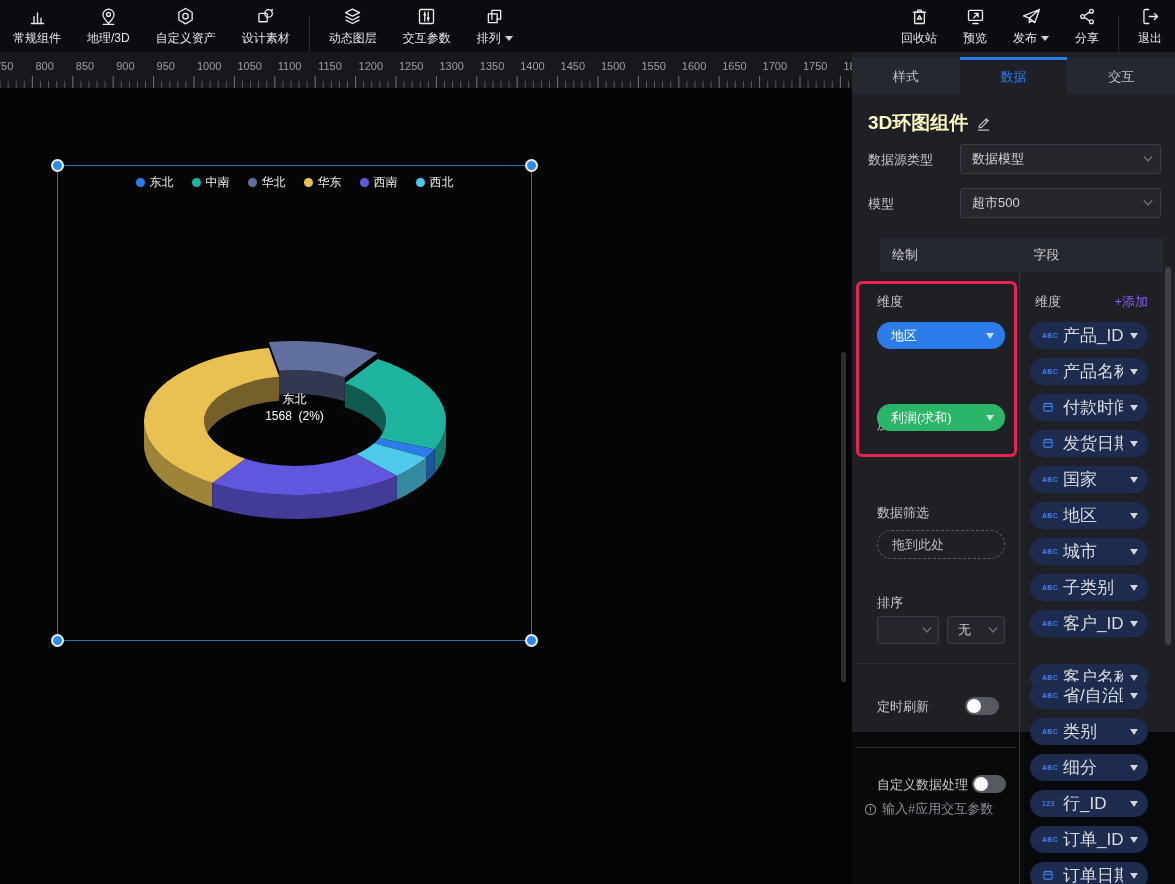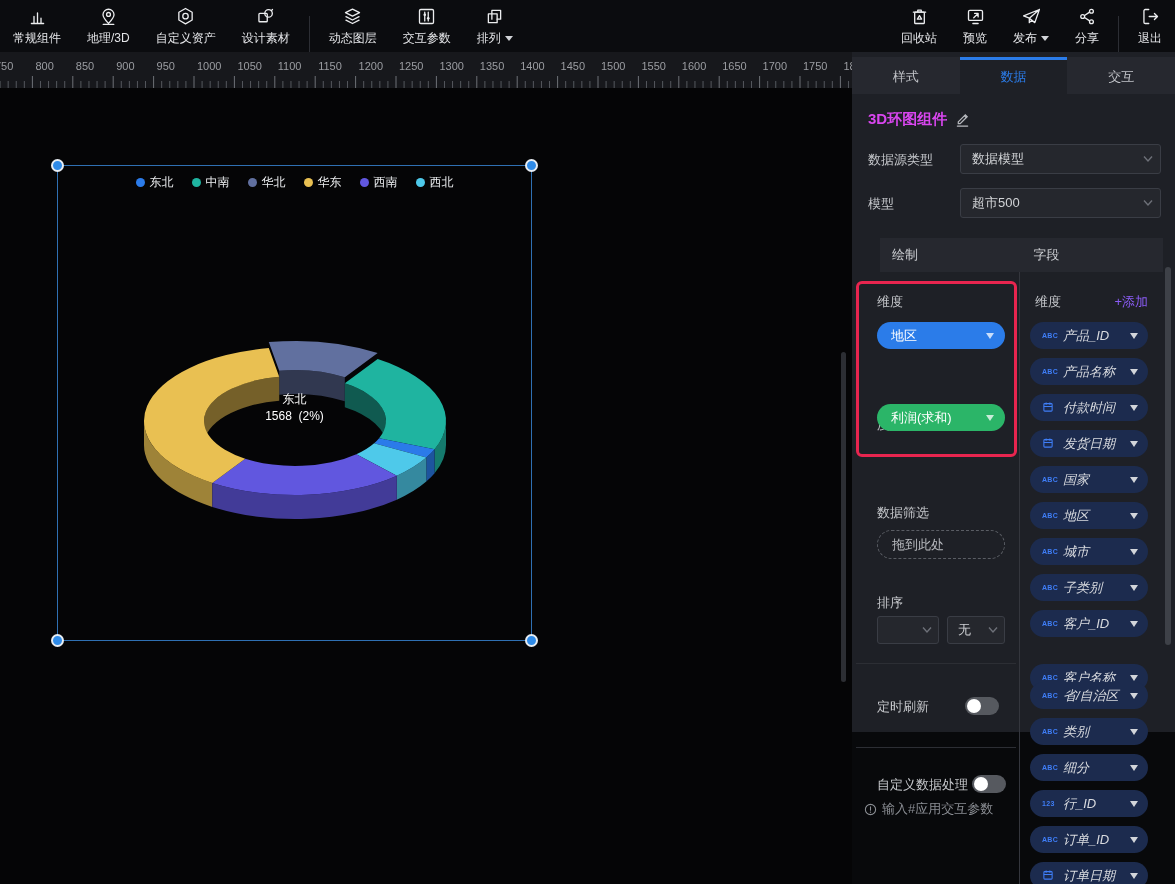--- a/index.html
+++ b/index.html
@@ -27,21 +27,21 @@
   #donut{position:absolute;left:0;top:0;}
   #center-label{position:absolute;left:0;width:100%;text-align:center;color:#fff;font-size:12px;line-height:17px;}
   #cv-scrollbar{position:absolute;width:5px;border-radius:3px;background:#2c2e33;}
   
   #panel{left:852px;top:52px;width:323px;height:680px;background:#1e2026;color:#c6c8cc;font-size:13px;}
   #panel-tabs{position:absolute;left:0;top:5px;width:323px;height:37px;display:flex;}
   .ptab{flex:1;display:flex;align-items:center;justify-content:center;background:#26282f;color:#c2c4c9;
     border-top:3px solid transparent;cursor:pointer;}
   .ptab.active{background:#1e2026;color:#2b7ce9;border-top-color:#2b7ce9;}
   #panel-title-row{position:absolute;left:16px;top:58px;display:flex;align-items:center;gap:8px;}
-  #panel-title{font-size:15px;font-weight:bold;color:#d946ef;}
+  #panel-title{font-size:19px;font-weight:bold;color:#fef9c3;}
   .mini-icon{width:15px;height:15px;stroke:#b9bbc0;fill:none;stroke-width:1.3;stroke-linecap:round;}
   .form-row{position:absolute;left:16px;width:295px;height:30px;}
   .form-label{position:absolute;left:0;top:7px;color:#c6c8cc;}
   .select{position:absolute;left:92px;top:0;width:201px;height:30px;background:#25272d;border:1px solid #3a3d45;
     border-radius:3px;color:#d2d4d7;line-height:28px;padding:0 24px 0 11px;cursor:pointer;}
   .select .chev{position:absolute;right:7px;top:10px;width:10px;height:8px;stroke:#6d7078;fill:none;stroke-width:1.4;}
   #subtabs{position:absolute;left:28px;top:186px;width:283px;height:34px;background:#26282f;display:flex;align-items:center;}
   .subtab{width:50%;padding-left:12px;color:#cdcfd3;cursor:pointer;}
   #col-divider{position:absolute;left:167px;top:220px;width:1px;height:612px;background:#34363d;}
   #red-box{position:absolute;left:4px;top:229px;width:161px;height:176px;border:3px solid #e8254f;border-radius:6px;pointer-events:none;}
@@ -57,21 +57,21 @@
   .h-divider{position:absolute;left:4px;width:160px;height:1px;background:#2c2e34;}
   .toggle{position:absolute;width:34px;height:18px;border-radius:9px;background:#56595f;cursor:pointer;}
   .toggle .knob{position:absolute;left:2px;top:2px;width:14px;height:14px;border-radius:50%;background:#fff;}
   #hint-row{position:absolute;left:12px;top:748px;display:flex;align-items:center;gap:5px;color:#8b8e94;}
   #fields-header{position:absolute;left:183px;top:241px;width:113px;display:flex;justify-content:space-between;align-items:center;}
   #add-link{color:#8b5cf6;cursor:pointer;}
   .fpill{position:absolute;left:178px;width:118px;height:27px;border-radius:14px;background:#1c2b4e;color:#d9dbdf;
     display:flex;align-items:center;gap:7px;padding:0 10px 0 12px;cursor:pointer;}
   .fpill .ficon{color:#3f7ef7;font-size:7px;font-weight:bold;letter-spacing:.3px;width:14px;flex:0 0 14px;}
   .fpill .ficon svg{width:12px;height:12px;stroke:#3f7ef7;fill:none;stroke-width:1.4;}
-  .fpill .fname{flex:1;font-size:13px;white-space:nowrap;overflow:hidden;font-style:italic;}
+  .fpill .fname{flex:1;font-size:17px;white-space:nowrap;overflow:hidden;}
   .fpill .tri{width:0;height:0;border-left:4.5px solid transparent;border-right:4.5px solid transparent;border-top:6px solid #d2d5da;flex:0 0 auto;}
   #panel-scrollbar{position:absolute;left:313px;top:215px;width:6px;height:378px;border-radius:3px;background:#3e4148;}
 </style>
 </head>
 <body>
 
 <svg width="0" height="0" style="position:absolute">
   <defs>
     <symbol id="i-chart-components" viewBox="0 0 24 24">
         <path d="M5 20h14M8 19v-7M12 19V8M16 19v-5"></path>

